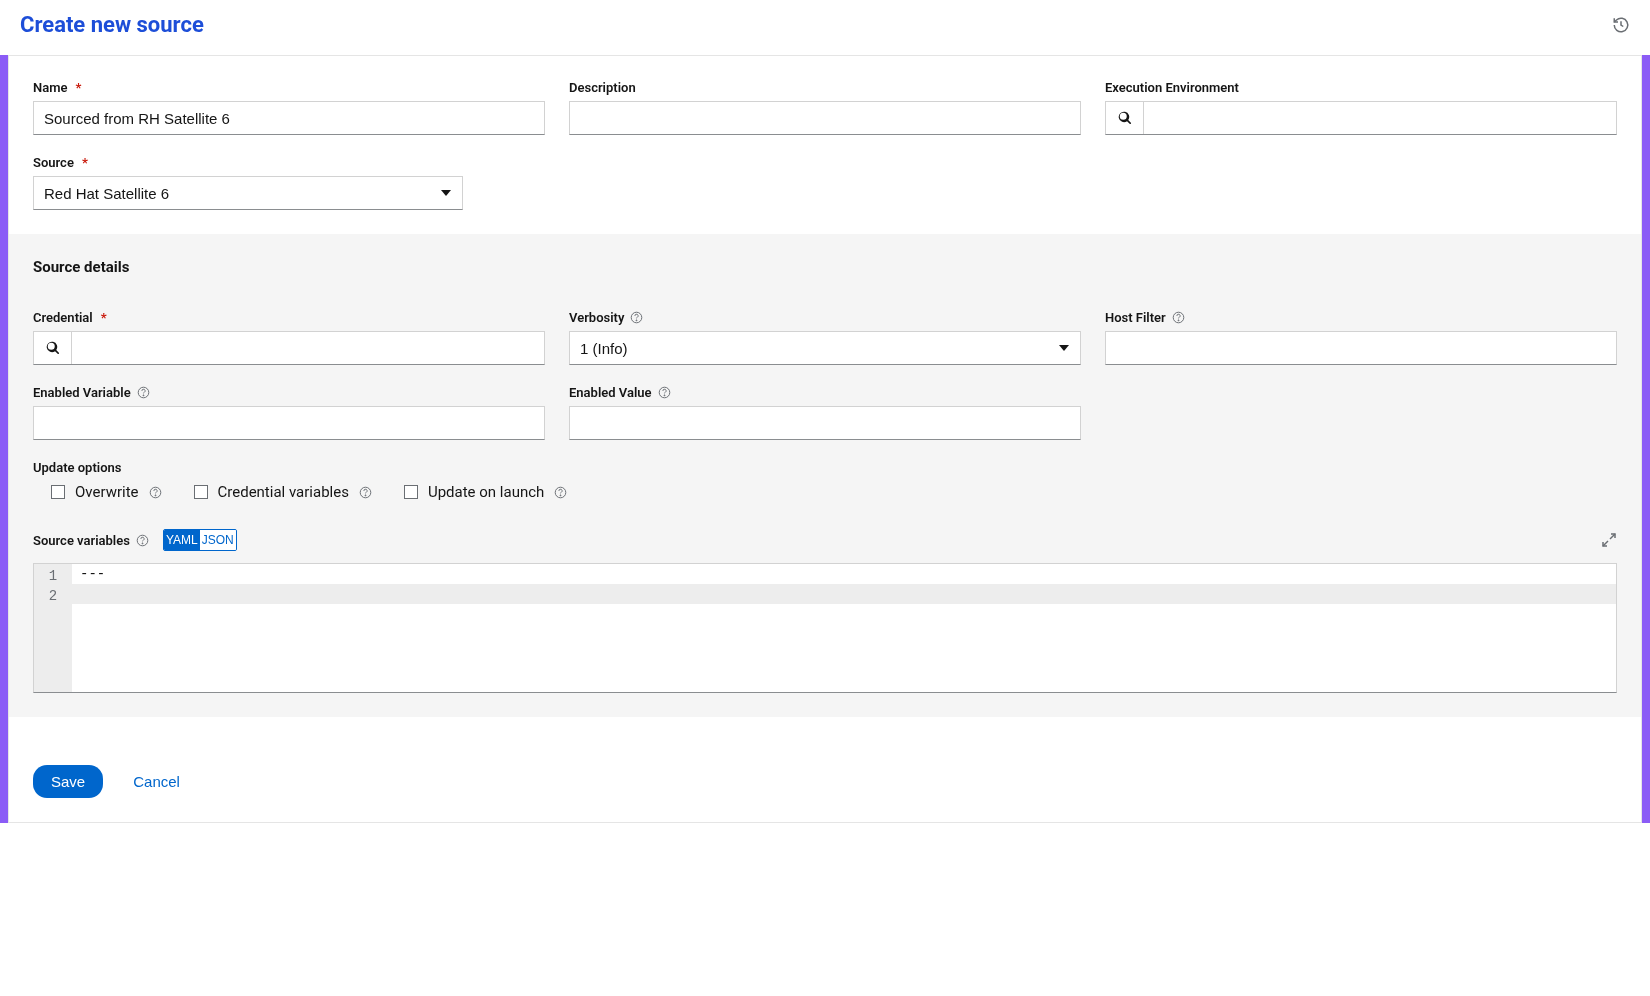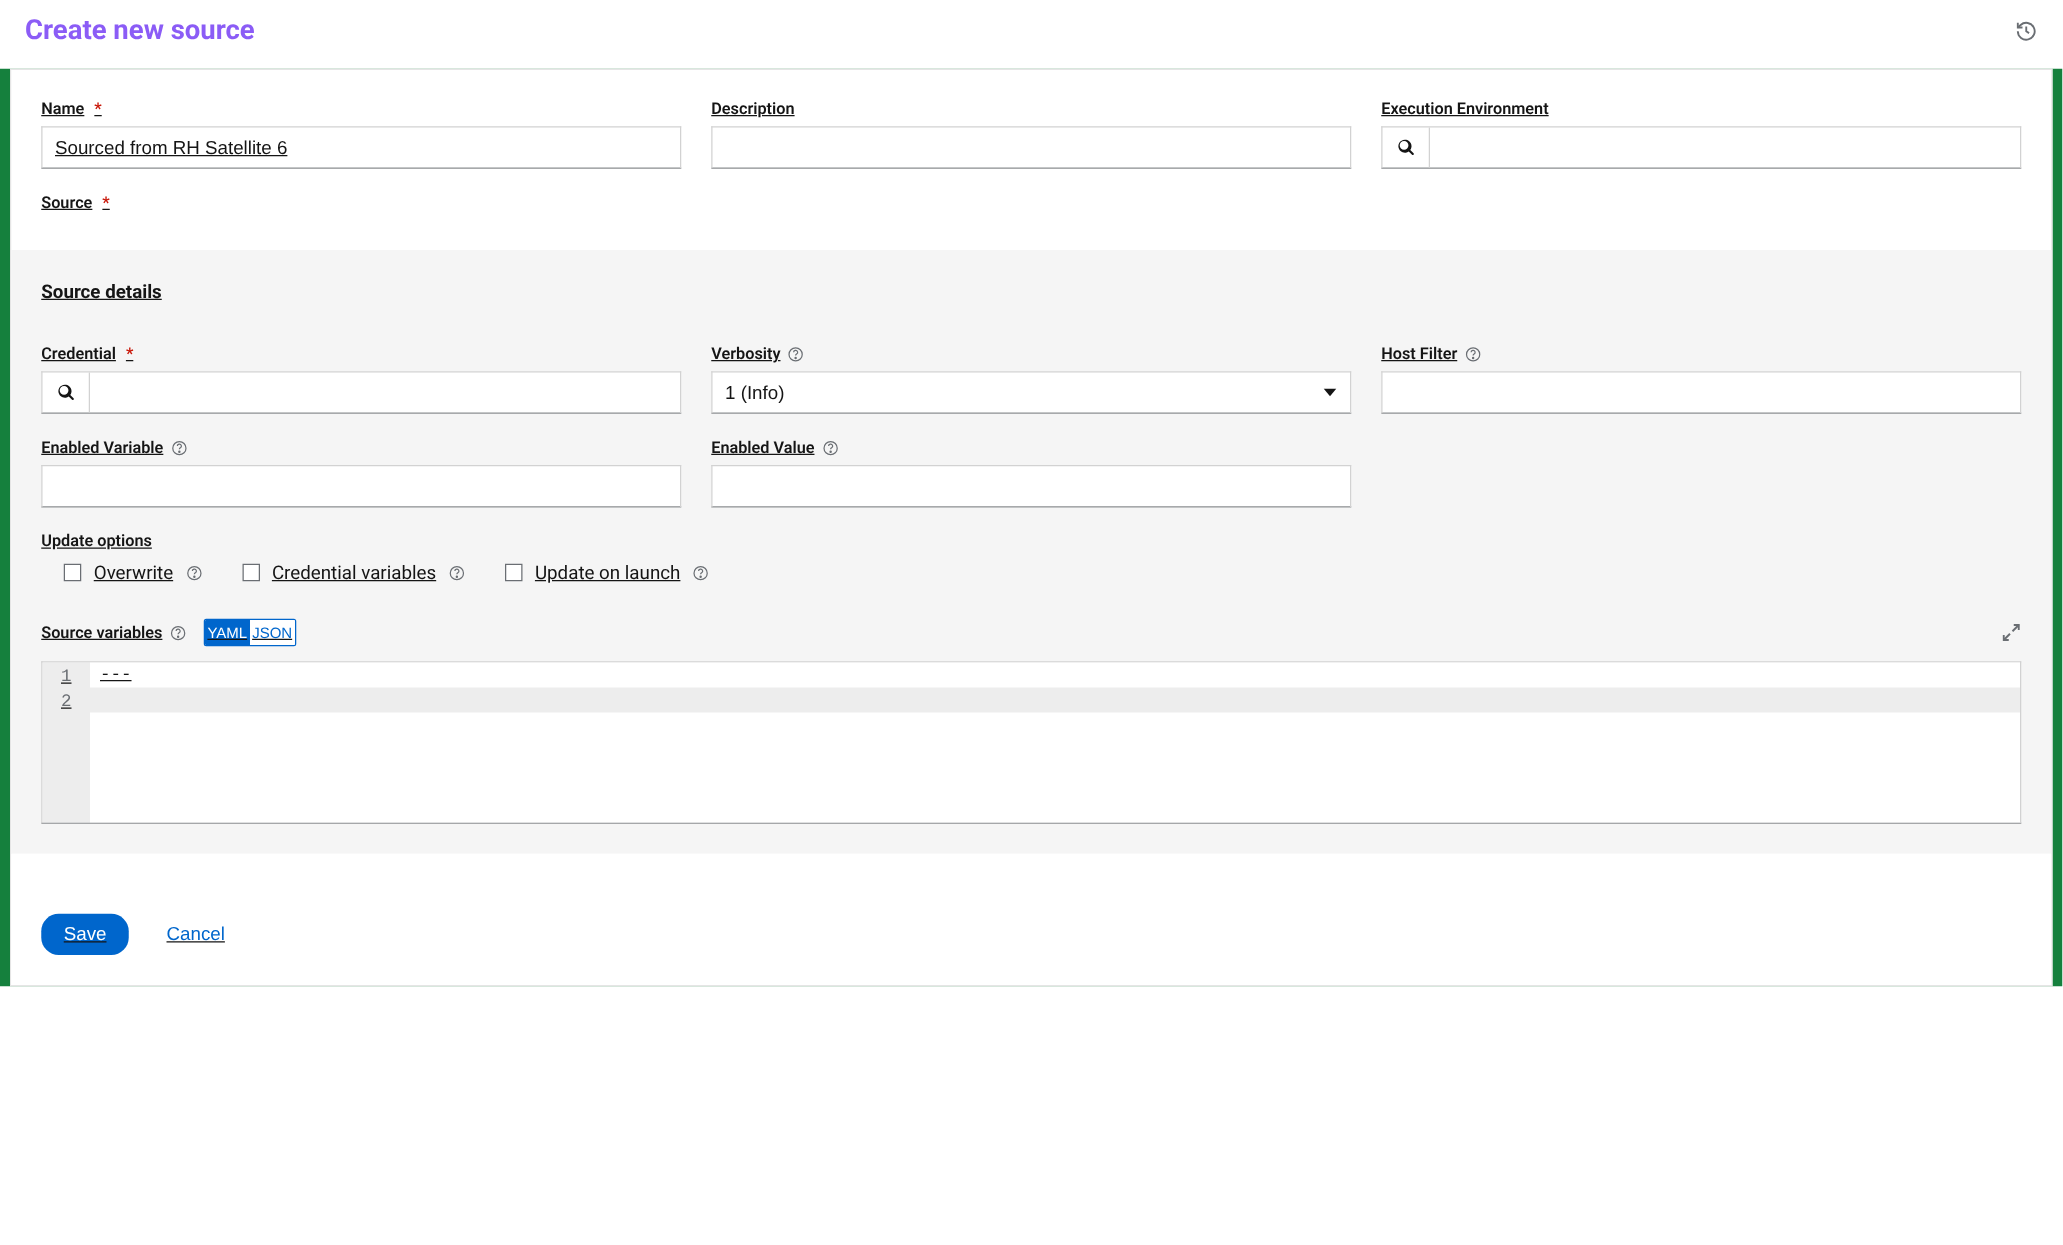--- a/index.html
+++ b/index.html
@@ -15,31 +15,30 @@
     }
     .page-header {
       display: flex;
       justify-content: space-between;
       align-items: center;
       padding: 12px 20px 18px 20px;
     }
     .page-title {
       font-size: 22px;
       font-weight: 700;
-      color: #8b5cf6;
+      color: #1d4ed8;
     }
     .history-icon {
       width: 18px;
       height: 18px;
       color: #6a6e73;
     }
     .outer-container {
-      background: #15803d;
+      background: #8b5cf6;
       padding: 0;
-      text-decoration: underline;
     }
     .card {
       background: #ffffff;
       margin: 0 8px 8px 8px;
       border: 1px solid #e5e5e5;
     }
     .section-top {
       padding: 24px 24px 24px 24px;
     }
     .section-details {
@@ -336,20 +335,26 @@
           </div>
         </div>
       </div>
 
       <div class="row">
         <div class="field fixed-width">
           <label class="field-label">
             <span>Source</span>
               <span class="required">*</span>
           </label>
+          <div class="select-wrap">
+            <select class="select-input">
+              <option>Red Hat Satellite 6</option>
+            </select>
+            <span class="caret"></span>
+          </div>
         </div>
       </div>
     </div>
 
     <div class="section-details">
       <div class="section-title">Source details</div>
 
       <div class="row">
         <div class="field">
           <label class="field-label">

